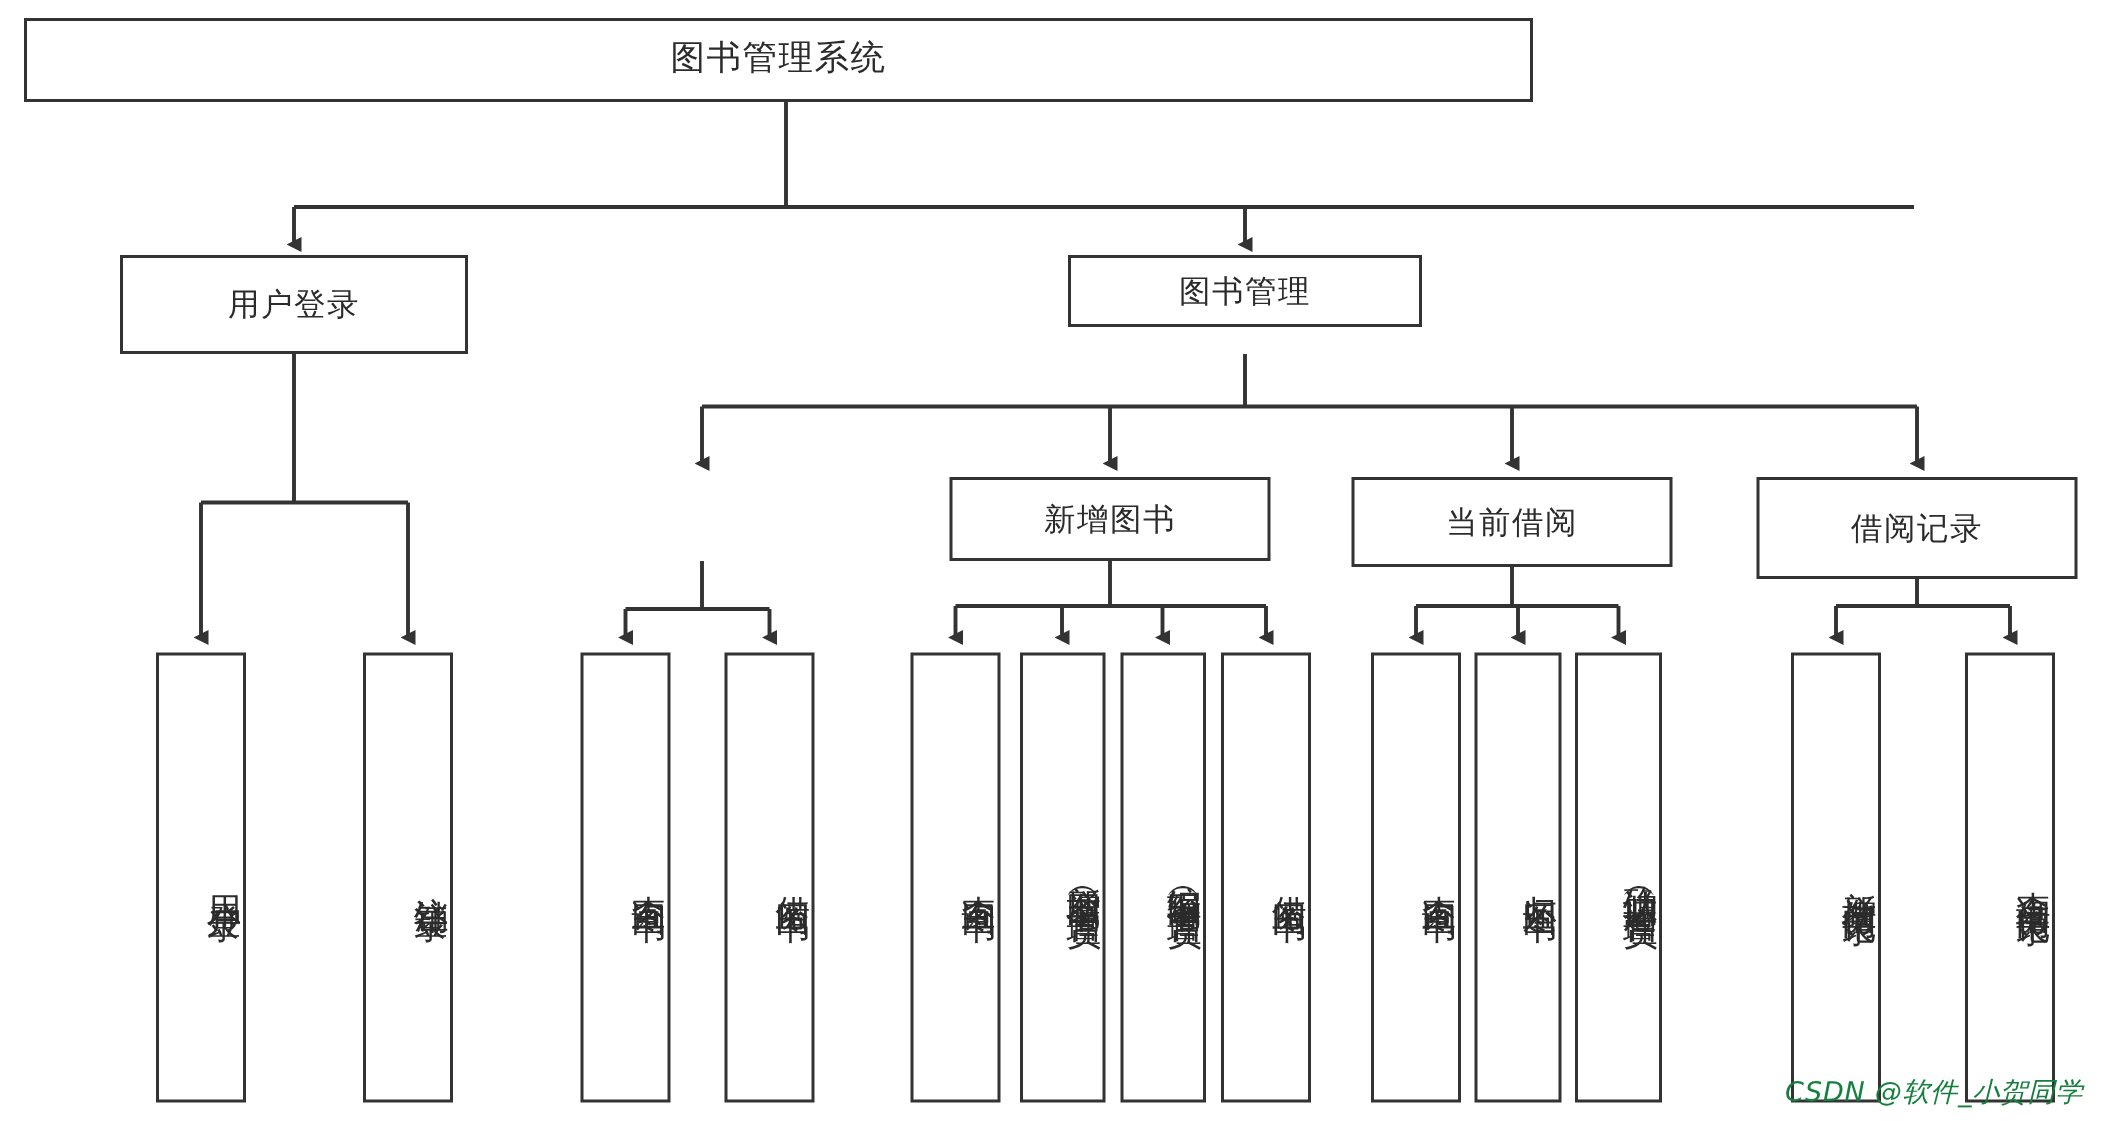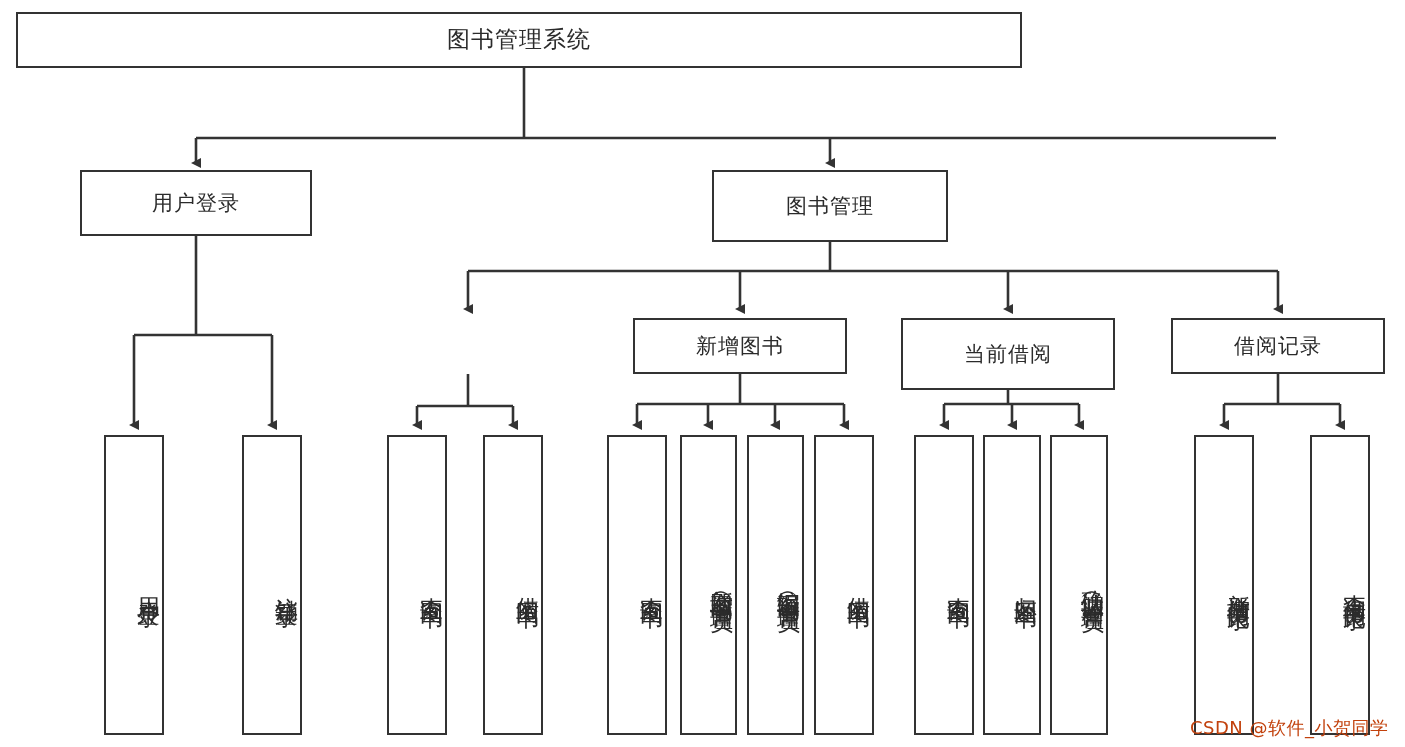--- a/index.html
+++ b/index.html
@@ -48,26 +48,27 @@
     justify-content:center;
   }
   .node.vertical.tall-text{
     font-size:23px;
   }
   #node-root{
     font-size:23px;
   }
   .watermark{
     position:absolute;
-    color:#c2410c;
+    color:#15803d;
     font-size:18px;
     letter-spacing:0.5px;
     z-index:5;
     white-space:nowrap;
     user-select:none;
+    font-style:italic;
   }
 </style>
 </head>
 <body>
 
 <div id="diagram-root">
 
   <svg class="connectors" viewBox="0 0 1405 747" xmlns="http://www.w3.org/2000/svg">
     <defs>
       <marker id="arrow" markerWidth="10" markerHeight="10" refX="5" refY="5" orient="auto" markerUnits="userSpaceOnUse">
@@ -115,28 +116,28 @@
       <path d="M 1224 404 L 1340 404"></path>
       <path d="M 1224 404 L 1224 425" marker-end="url(#arrow)"></path>
       <path d="M 1340 404 L 1340 425" marker-end="url(#arrow)"></path>
     </g>
   </svg>
 
   <div class="node horizontal" id="node-root" style="left:16px;top:12px;width:1006px;height:56px;">图书管理系统</div>
 
   <div class="node horizontal" style="left:80px;top:170px;width:232px;height:66px;">用户登录</div>
 
-  <div class="node horizontal" style="left:712px;top:170px;width:236px;height:72px;">图书管理</div>
+  <div class="node horizontal" style="left:712px;top:170px;width:236px;height:48px;">图书管理</div>
 
 
   <div class="node horizontal" style="left:633px;top:318px;width:214px;height:56px;">新增图书</div>
 
-  <div class="node horizontal" style="left:901px;top:318px;width:214px;height:72px;">当前借阅</div>
+  <div class="node horizontal" style="left:901px;top:318px;width:214px;height:60px;">当前借阅</div>
 
-  <div class="node horizontal" style="left:1171px;top:318px;width:214px;height:56px;">借阅记录</div>
+  <div class="node horizontal" style="left:1171px;top:318px;width:214px;height:68px;">借阅记录</div>
 
   <div class="node vertical" style="left:104px;top:435px;width:60px;height:300px;">用户登录</div>
 
   <div class="node vertical" style="left:242px;top:435px;width:60px;height:300px;">注销登录</div>
 
   <div class="node vertical" style="left:387px;top:435px;width:60px;height:300px;">查询图书</div>
 
   <div class="node vertical" style="left:483px;top:435px;width:60px;height:300px;">借阅图书</div>
 
   <div class="node vertical" style="left:607px;top:435px;width:60px;height:300px;">查询图书</div>

